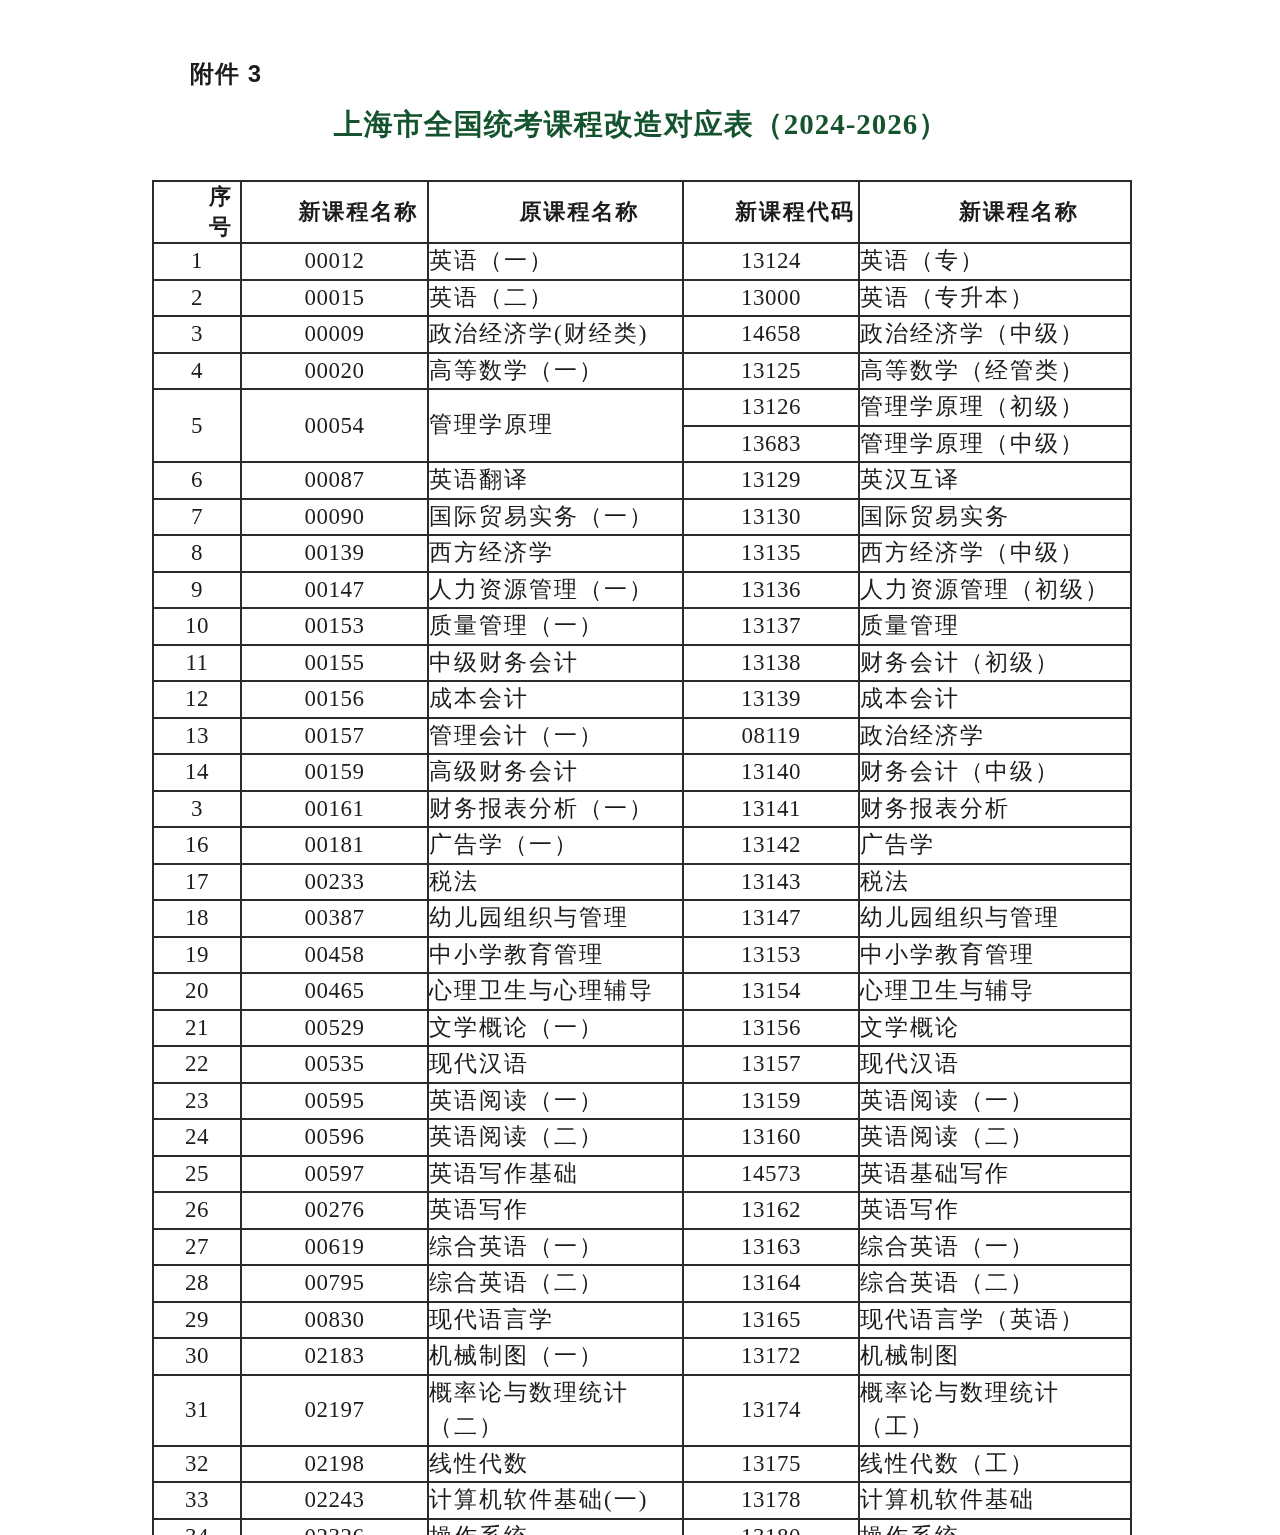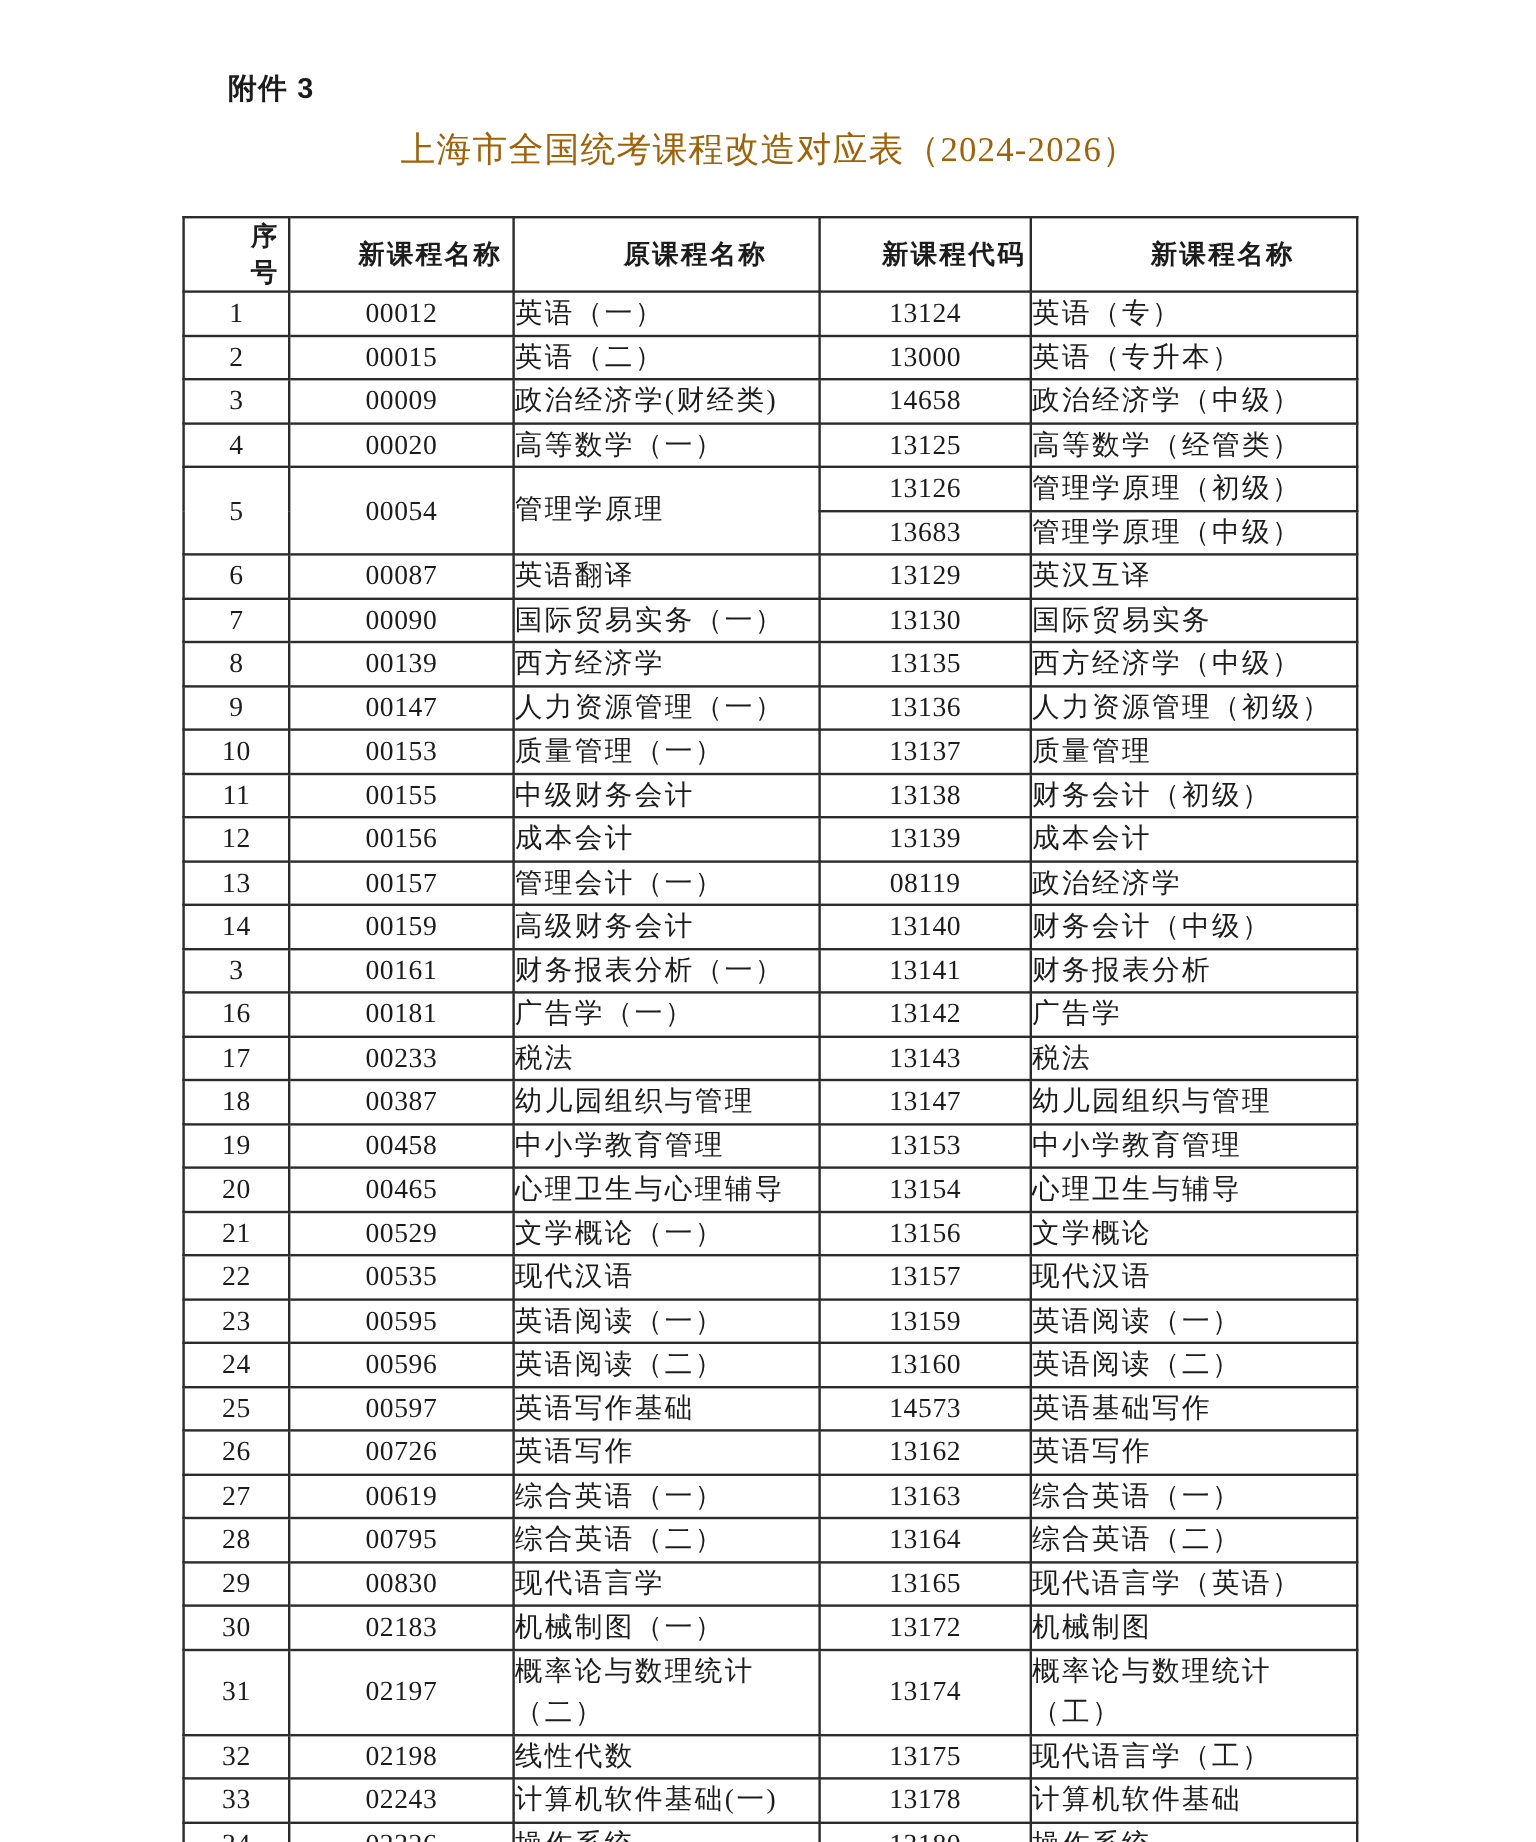--- a/index.html
+++ b/index.html
@@ -31,23 +31,23 @@
   }
   .doc-title {
     position: absolute;
     top: 105px;
     left: 152px;
     width: 978px;
     margin: 0;
     text-align: center;
     font-family: "Liberation Serif", "DejaVu Serif", serif;
     font-size: 29px;
-    font-weight: 400;
+    font-weight: 700;
     letter-spacing: 1px;
-    color: #a16207;
+    color: #14532d;
     white-space: nowrap;
   }
   table.course-table {
     position: absolute;
     top: 180px;
     left: 152px;
     width: 978px;
     border-collapse: collapse;
     table-layout: fixed;
   }
@@ -293,21 +293,21 @@
         </tr>
         <tr>
           <td class="c-seq">25</td>
           <td class="c-code">00597</td>
           <td class="c-name">英语写作基础</td>
           <td class="c-code">14573</td>
           <td class="c-name">英语基础写作</td>
         </tr>
         <tr>
           <td class="c-seq">26</td>
-          <td class="c-code">00726</td>
+          <td class="c-code">00276</td>
           <td class="c-name">英语写作</td>
           <td class="c-code">13162</td>
           <td class="c-name">英语写作</td>
         </tr>
         <tr>
           <td class="c-seq">27</td>
           <td class="c-code">00619</td>
           <td class="c-name">综合英语（一）</td>
           <td class="c-code">13163</td>
           <td class="c-name">综合英语（一）</td>
@@ -340,21 +340,21 @@
 （二）</td>
           <td class="c-code">13174</td>
           <td class="c-name">概率论与数理统计
 （工）</td>
         </tr>
         <tr>
           <td class="c-seq">32</td>
           <td class="c-code">02198</td>
           <td class="c-name">线性代数</td>
           <td class="c-code">13175</td>
-          <td class="c-name">现代语言学（工）</td>
+          <td class="c-name">线性代数（工）</td>
         </tr>
         <tr>
           <td class="c-seq">33</td>
           <td class="c-code">02243</td>
           <td class="c-name">计算机软件基础(一)</td>
           <td class="c-code">13178</td>
           <td class="c-name">计算机软件基础</td>
         </tr>
         <tr>
           <td class="c-seq">34</td>

